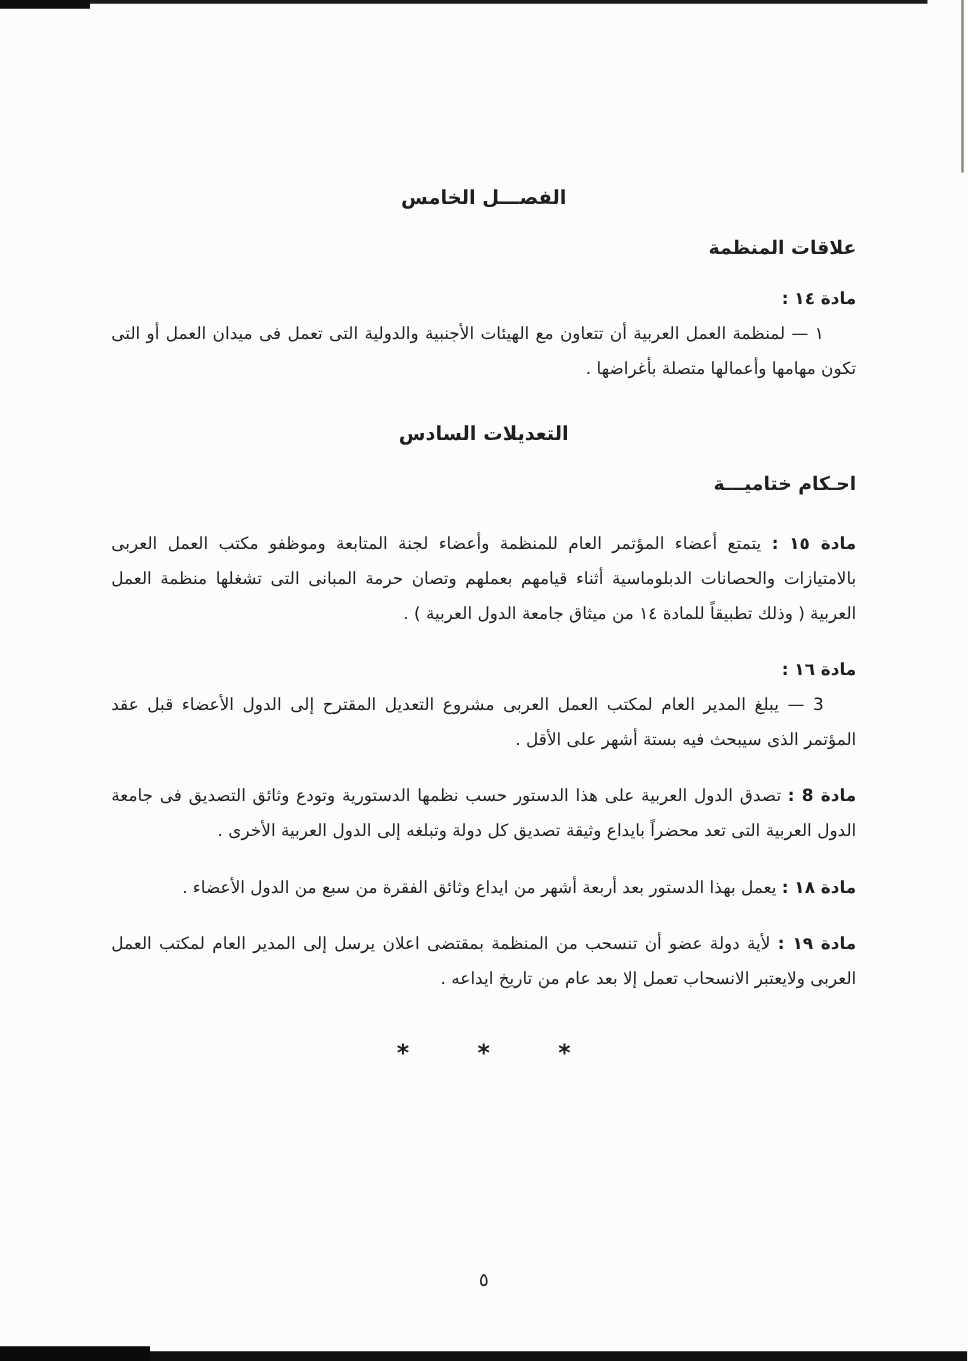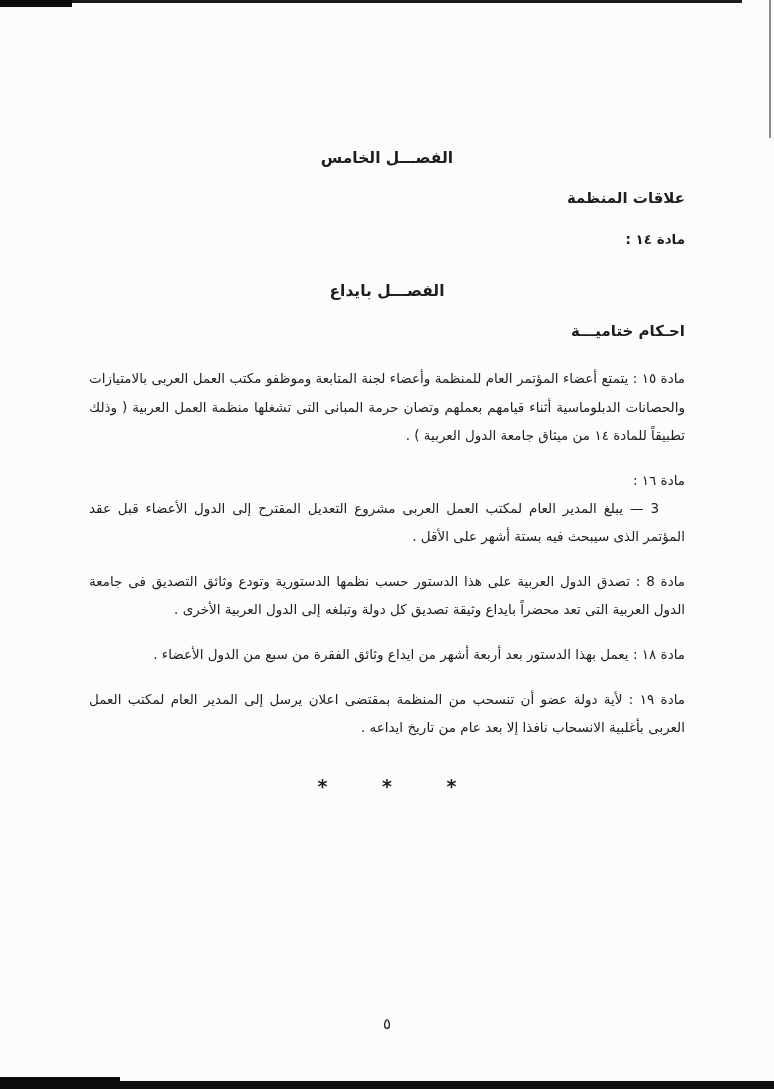--- a/index.html
+++ b/index.html
@@ -41,21 +41,21 @@
     font-weight: bold;
     font-size: 15px;
     margin-bottom: 13px;
   }
   .article-label {
     font-weight: bold;
     line-height: 1.9;
   }
   .clause { text-indent: 26px; }
   .article { margin-top: 17px; }
-  .article .label { font-weight: normal; }
+  .article .label { font-weight: bold; }
   .spacer-chapter { margin-top: 22px; }
   .asterisks {
     direction: ltr;
     text-align: center;
     font-size: 19px;
     font-weight: bold;
     letter-spacing: 24px;
     padding-left: 24px; 
     margin-top: 26px;
   }
@@ -79,36 +79,37 @@
   <div class="edge-right"></div>
   <div class="edge-bottom"></div>
   <div class="edge-bottom-corner"></div>
 
   <div class="content">
 
     <div class="chapter-title">الفصـــل الخامس</div>
     <div class="chapter-subtitle">علاقات المنظمة</div>
 
     <div class="article-label">مادة ١٤ :</div>
+    <p class="clause">١ — لمنظمة العمل العربية أن تتعاون مع الهيئات الأجنبية والدولية التى تعمل فى ميدان العمل أو التى تكون مهامها وأعمالها متصلة بأغراضها .</p>
 
-    <div class="chapter-title spacer-chapter">الفصـــل بايداع</div>
+    <div class="chapter-title spacer-chapter">التعديلات السادس</div>
     <div class="chapter-subtitle">احـكام ختاميـــة</div>
 
     <p class="article"><span class="label">مادة ١٥ :</span> <span>يتمتع أعضاء المؤتمر العام للمنظمة وأعضاء لجنة المتابعة وموظفو مكتب العمل العربى بالامتيازات والحصانات الدبلوماسية أثناء قيامهم بعملهم وتصان حرمة المبانى التى تشغلها منظمة العمل العربية ( وذلك تطبيقاً للمادة ١٤ من ميثاق جامعة الدول العربية ) .</span></p>
 
     <p class="article">
       <span class="label article-label">مادة ١٦ :</span>
     </p>
     <p class="clause">3 — يبلغ المدير العام لمكتب العمل العربى مشروع التعديل المقترح إلى الدول الأعضاء قبل عقد المؤتمر الذى سيبحث فيه بستة أشهر على الأقل .</p>
 
     <p class="article"><span class="label">مادة 8 :</span> <span>تصدق الدول العربية على هذا الدستور حسب نظمها الدستورية وتودع وثائق التصديق فى جامعة الدول العربية التى تعد محضراً بايداع وثيقة تصديق كل دولة وتبلغه إلى الدول العربية الأخرى .</span></p>
 
     <p class="article"><span class="label">مادة ١٨ :</span> <span>يعمل بهذا الدستور بعد أربعة أشهر من ايداع وثائق الفقرة من سبع من الدول الأعضاء .</span></p>
 
-    <p class="article"><span class="label">مادة ١٩ :</span> <span>لأية دولة عضو أن تنسحب من المنظمة بمقتضى اعلان يرسل إلى المدير العام لمكتب العمل العربى بأغلبية الانسحاب نافذا إلا بعد عام من تاريخ ايداعه .</span></p>
+    <p class="article"><span class="label">مادة ١٩ :</span> <span>لأية دولة عضو أن تنسحب من المنظمة بمقتضى اعلان يرسل إلى المدير العام لمكتب العمل العربى ولايعتبر الانسحاب تعمل إلا بعد عام من تاريخ ايداعه .</span></p>
 
     <div class="asterisks">* * *</div>
 
   </div>
 
   <div class="page-number">٥</div>
 
 </div>
 
 </body></html>

